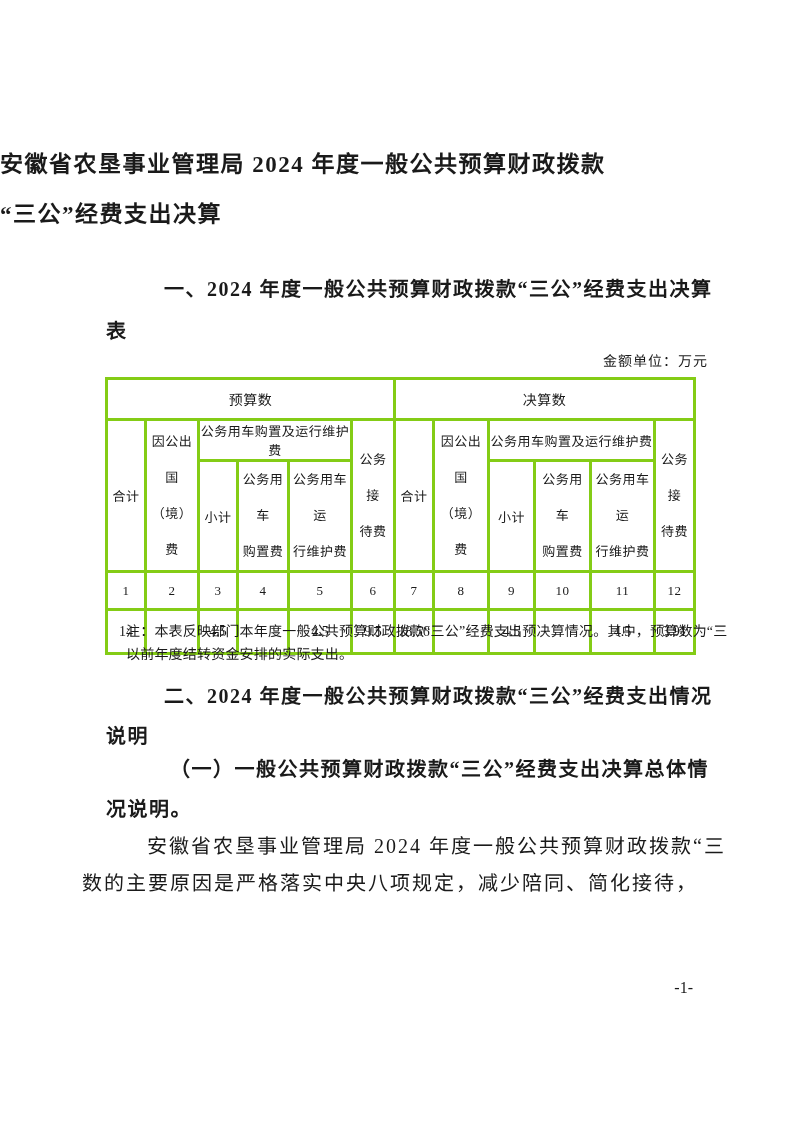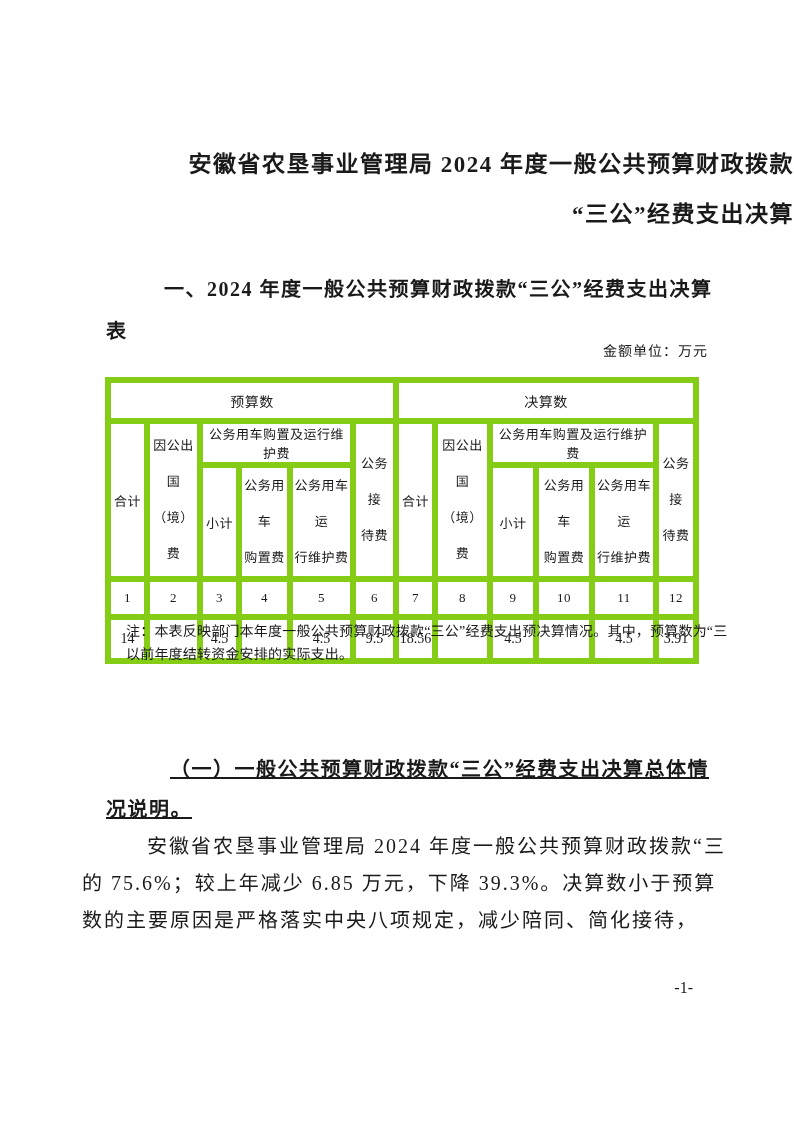--- a/index.html
+++ b/index.html
@@ -17,67 +17,67 @@
     color: #1a1a1a;
   }
   .line { white-space: nowrap; }
 
   
   .doc-title {
     position: absolute;
     top: 140px;
     left: 0;
     right: 0;
-    text-align: right;
+    text-align: left;
     font-size: 23px;
     font-weight: bold;
     line-height: 50px;
     letter-spacing: 1.5px;
   }
 
   
   .heading {
     position: absolute;
     left: 82px;
     width: 624px;
     font-size: 20px;
     font-weight: bold;
     line-height: 40px;
     letter-spacing: 1.5px;
     margin-left: 24px;
   }
   .heading .first-line { text-indent: 58px; }
   .heading-1 { top: 268px; line-height: 42px; }
   .heading-2 { top: 676px; }
-  .heading-3 { top: 749px; text-decoration: underline; }
+  .heading-3 { top: 749px; }
   .heading-3 .first-line { text-indent: 64px; }
 
   
   .unit-label {
     position: absolute;
-    top: 342px;
+    top: 352px;
     left: 82px;
     width: 626px;
     text-align: right;
     font-size: 14px;
     line-height: 20px;
     letter-spacing: 1px;
   }
 
   
   table.sangong {
     position: absolute;
     top: 377px;
     left: 105px;
     width: 588px;
     border-collapse: collapse;
     table-layout: fixed;
   }
   table.sangong td {
-    border: 6px solid #84cc16;
+    border: 3px solid #84cc16;
     text-align: center;
     vertical-align: middle;
     font-size: 13px;
     padding: 0;
     overflow: hidden;
     letter-spacing: 0.5px;
   }
   tr.row-group td { font-size: 14px; }
   td.wrap-cell { white-space: pre-line; line-height: 36px; }
   tr.row-numbers td { font-size: 13px; }
@@ -210,27 +210,30 @@
       <td>3.91</td>
     </tr>
   </tbody>
     </table>
 
   <div class="table-note">
     <div class="line">注：本表反映部门本年度一般公共预算财政拨款“三公”经费支出预决算情况。其中，预算数为“三</div>
     <div class="line">以前年度结转资金安排的实际支出。</div>
   </div>
 
+  <div class="heading heading-2">
+    <div class="line first-line">二、2024 年度一般公共预算财政拨款“三公”经费支出情况</div>
+    <div class="line">说明</div>
+  </div>
 
   <div class="heading heading-3">
     <div class="line first-line">（一）一般公共预算财政拨款“三公”经费支出决算总体情</div>
     <div class="line">况说明。</div>
   </div>
 
   <div class="body-para">
     <div class="line first-line">安徽省农垦事业管理局 2024 年度一般公共预算财政拨款“三</div>
-    <div class="line">的 75.6%；较上年减少 6.85 万元，下降 39.3%。决算数小于预算</div>
     <div class="line">数的主要原因是严格落实中央八项规定，减少陪同、简化接待，</div>
   </div>
 
   <div class="page-number">-1-</div>
 
 </div>
 
 </body></html>

